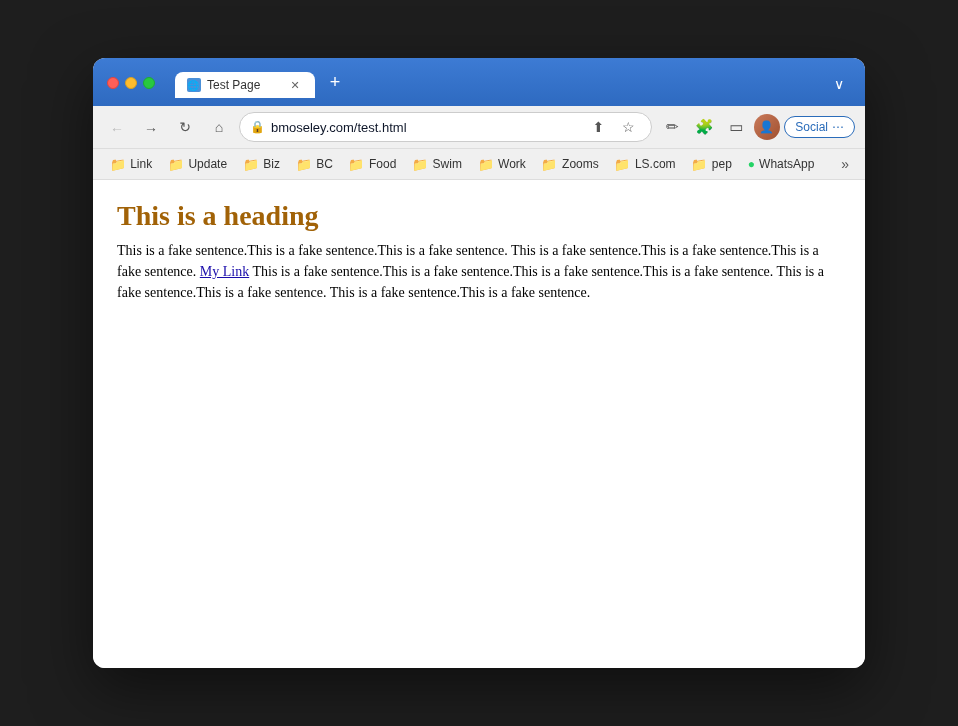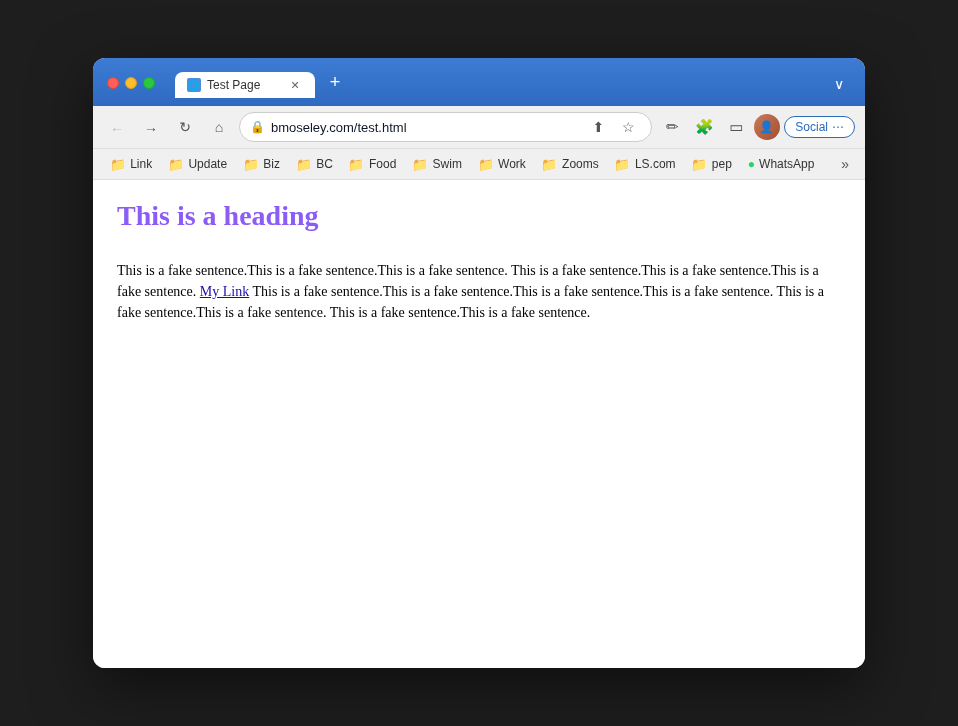--- a/index.html
+++ b/index.html
@@ -272,22 +272,22 @@
     
     .page-content {
       flex: 1;
       background: #fff;
       padding: 20px 24px;
       overflow: auto;
     }
     .page-heading {
       font-size: 28px;
       font-weight: bold;
-      color: #8b5cf6;
-      margin-bottom: 28px;
+      color: #a16207;
+      margin-bottom: 8px;
       font-family: Times New Roman, serif;
     }
     .page-paragraph {
       font-size: 14px;
       line-height: 1.5;
       color: #000;
       font-family: Times New Roman, serif;
     }
     .page-link {
       color: #1a0dab;

